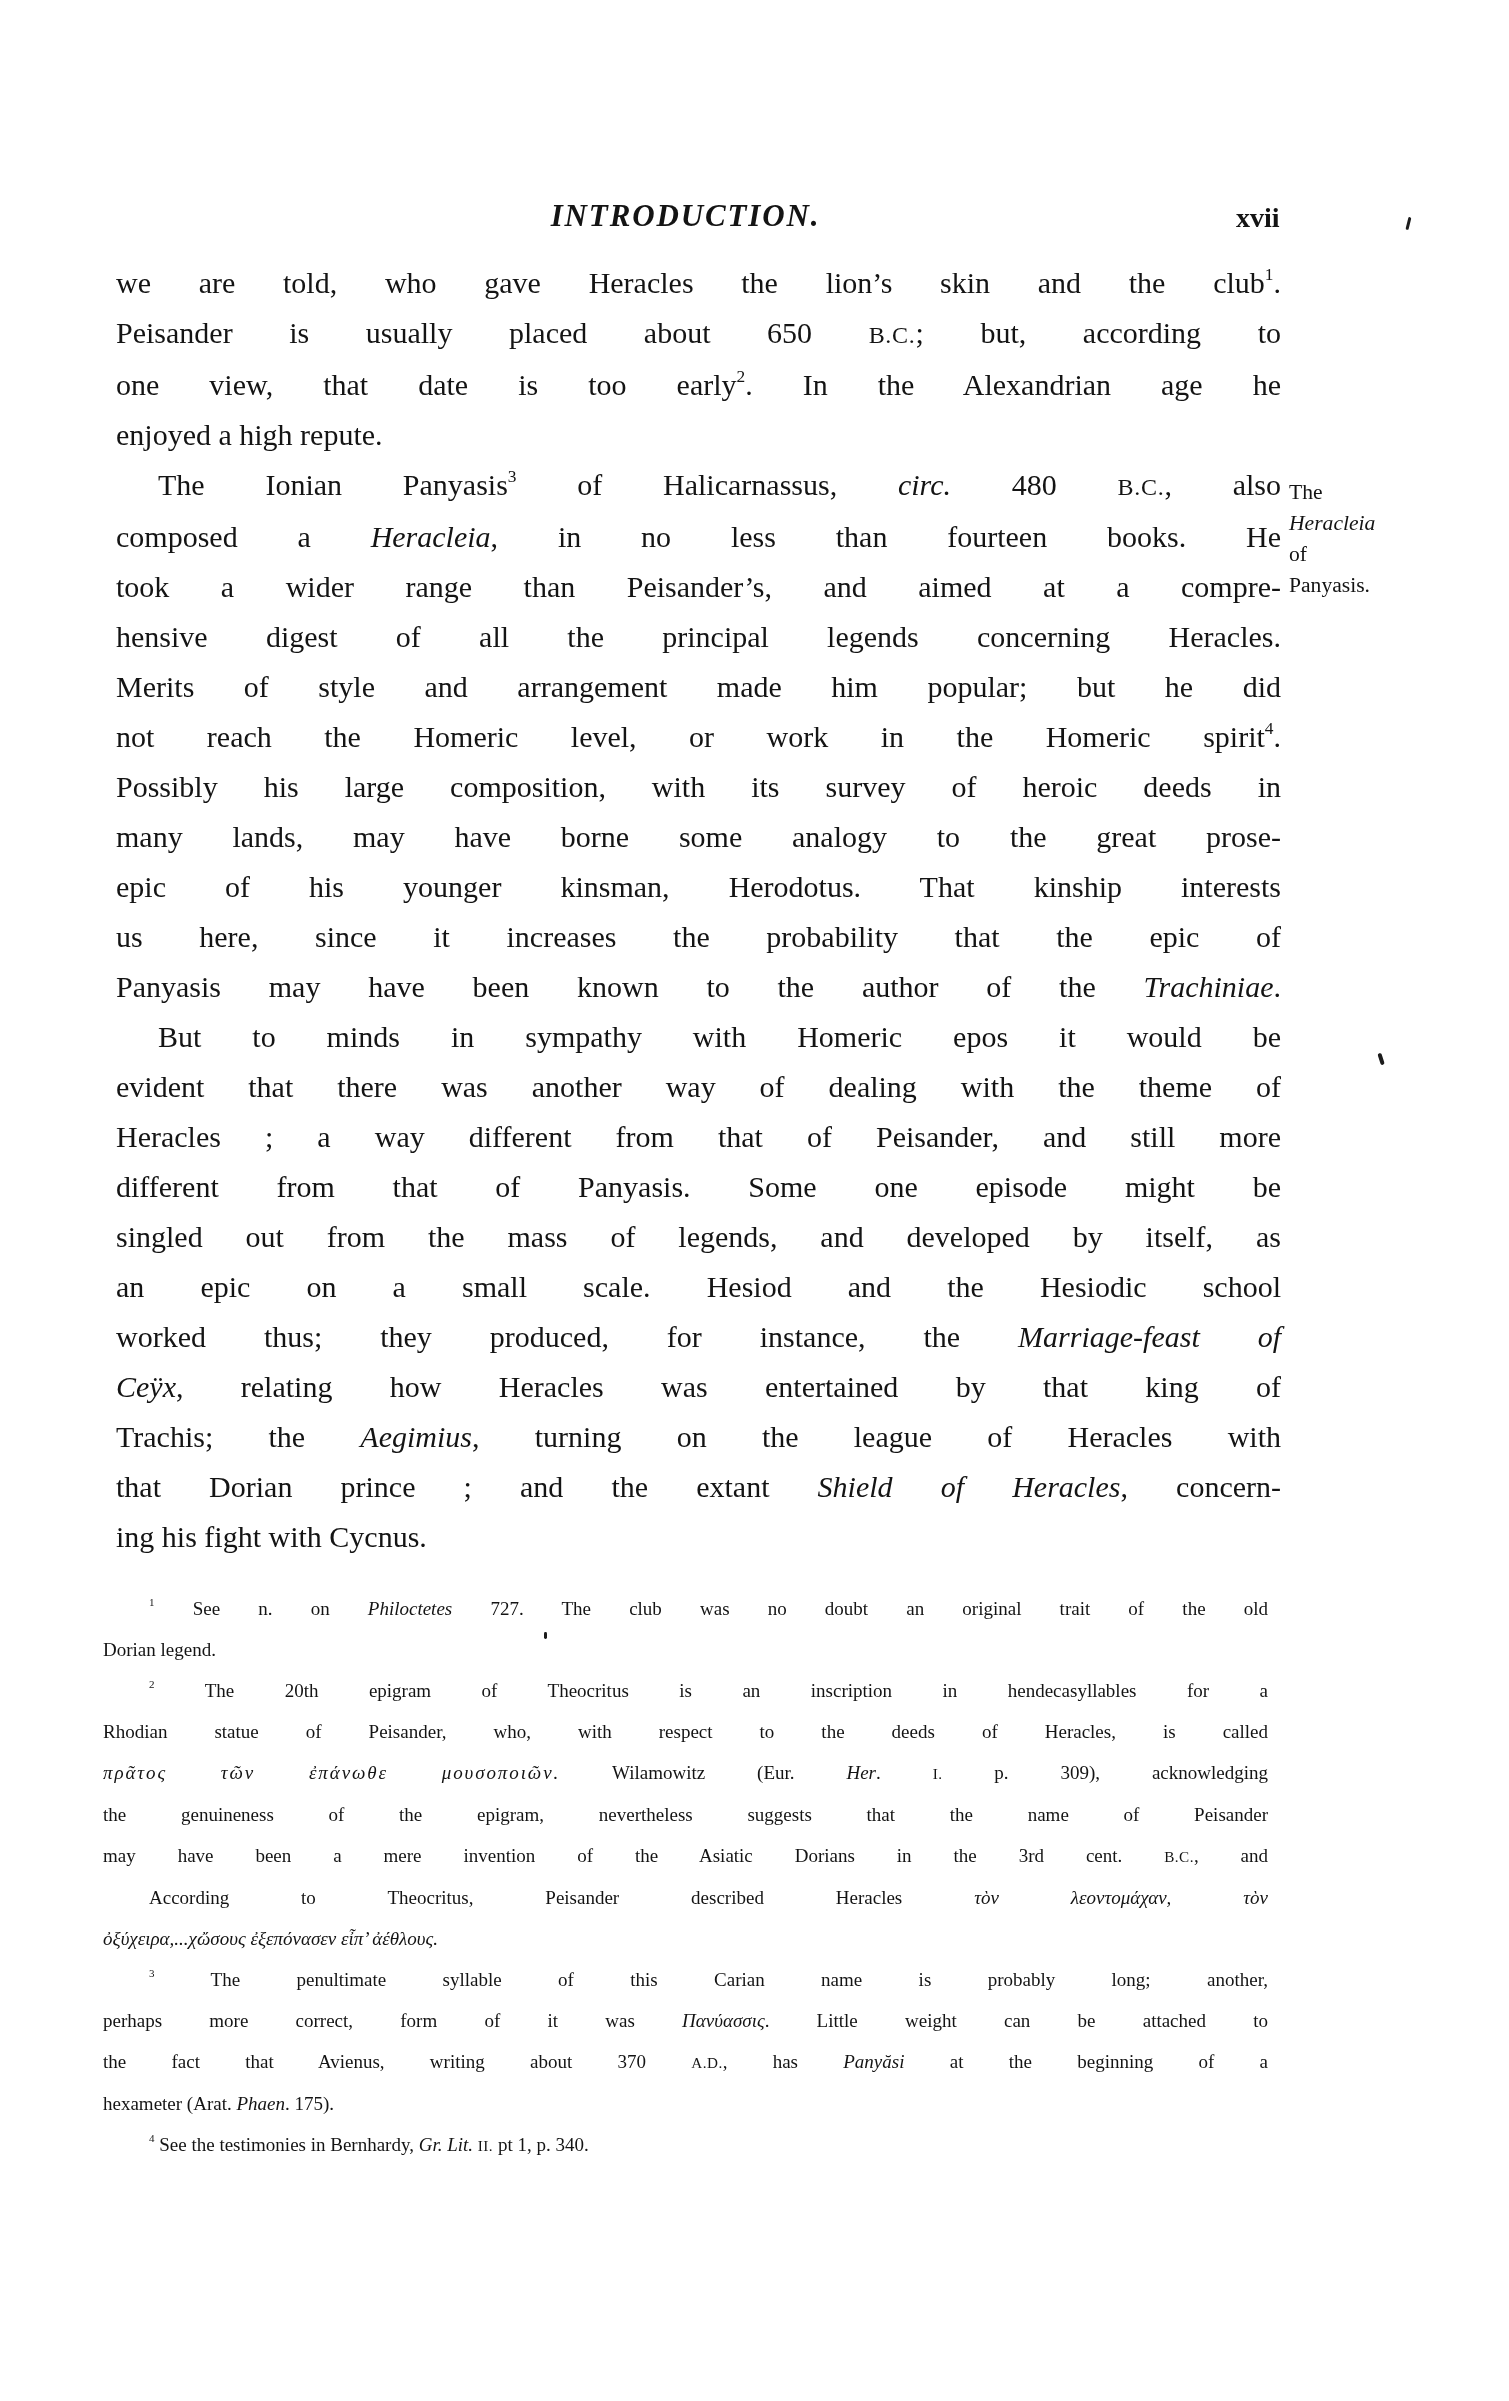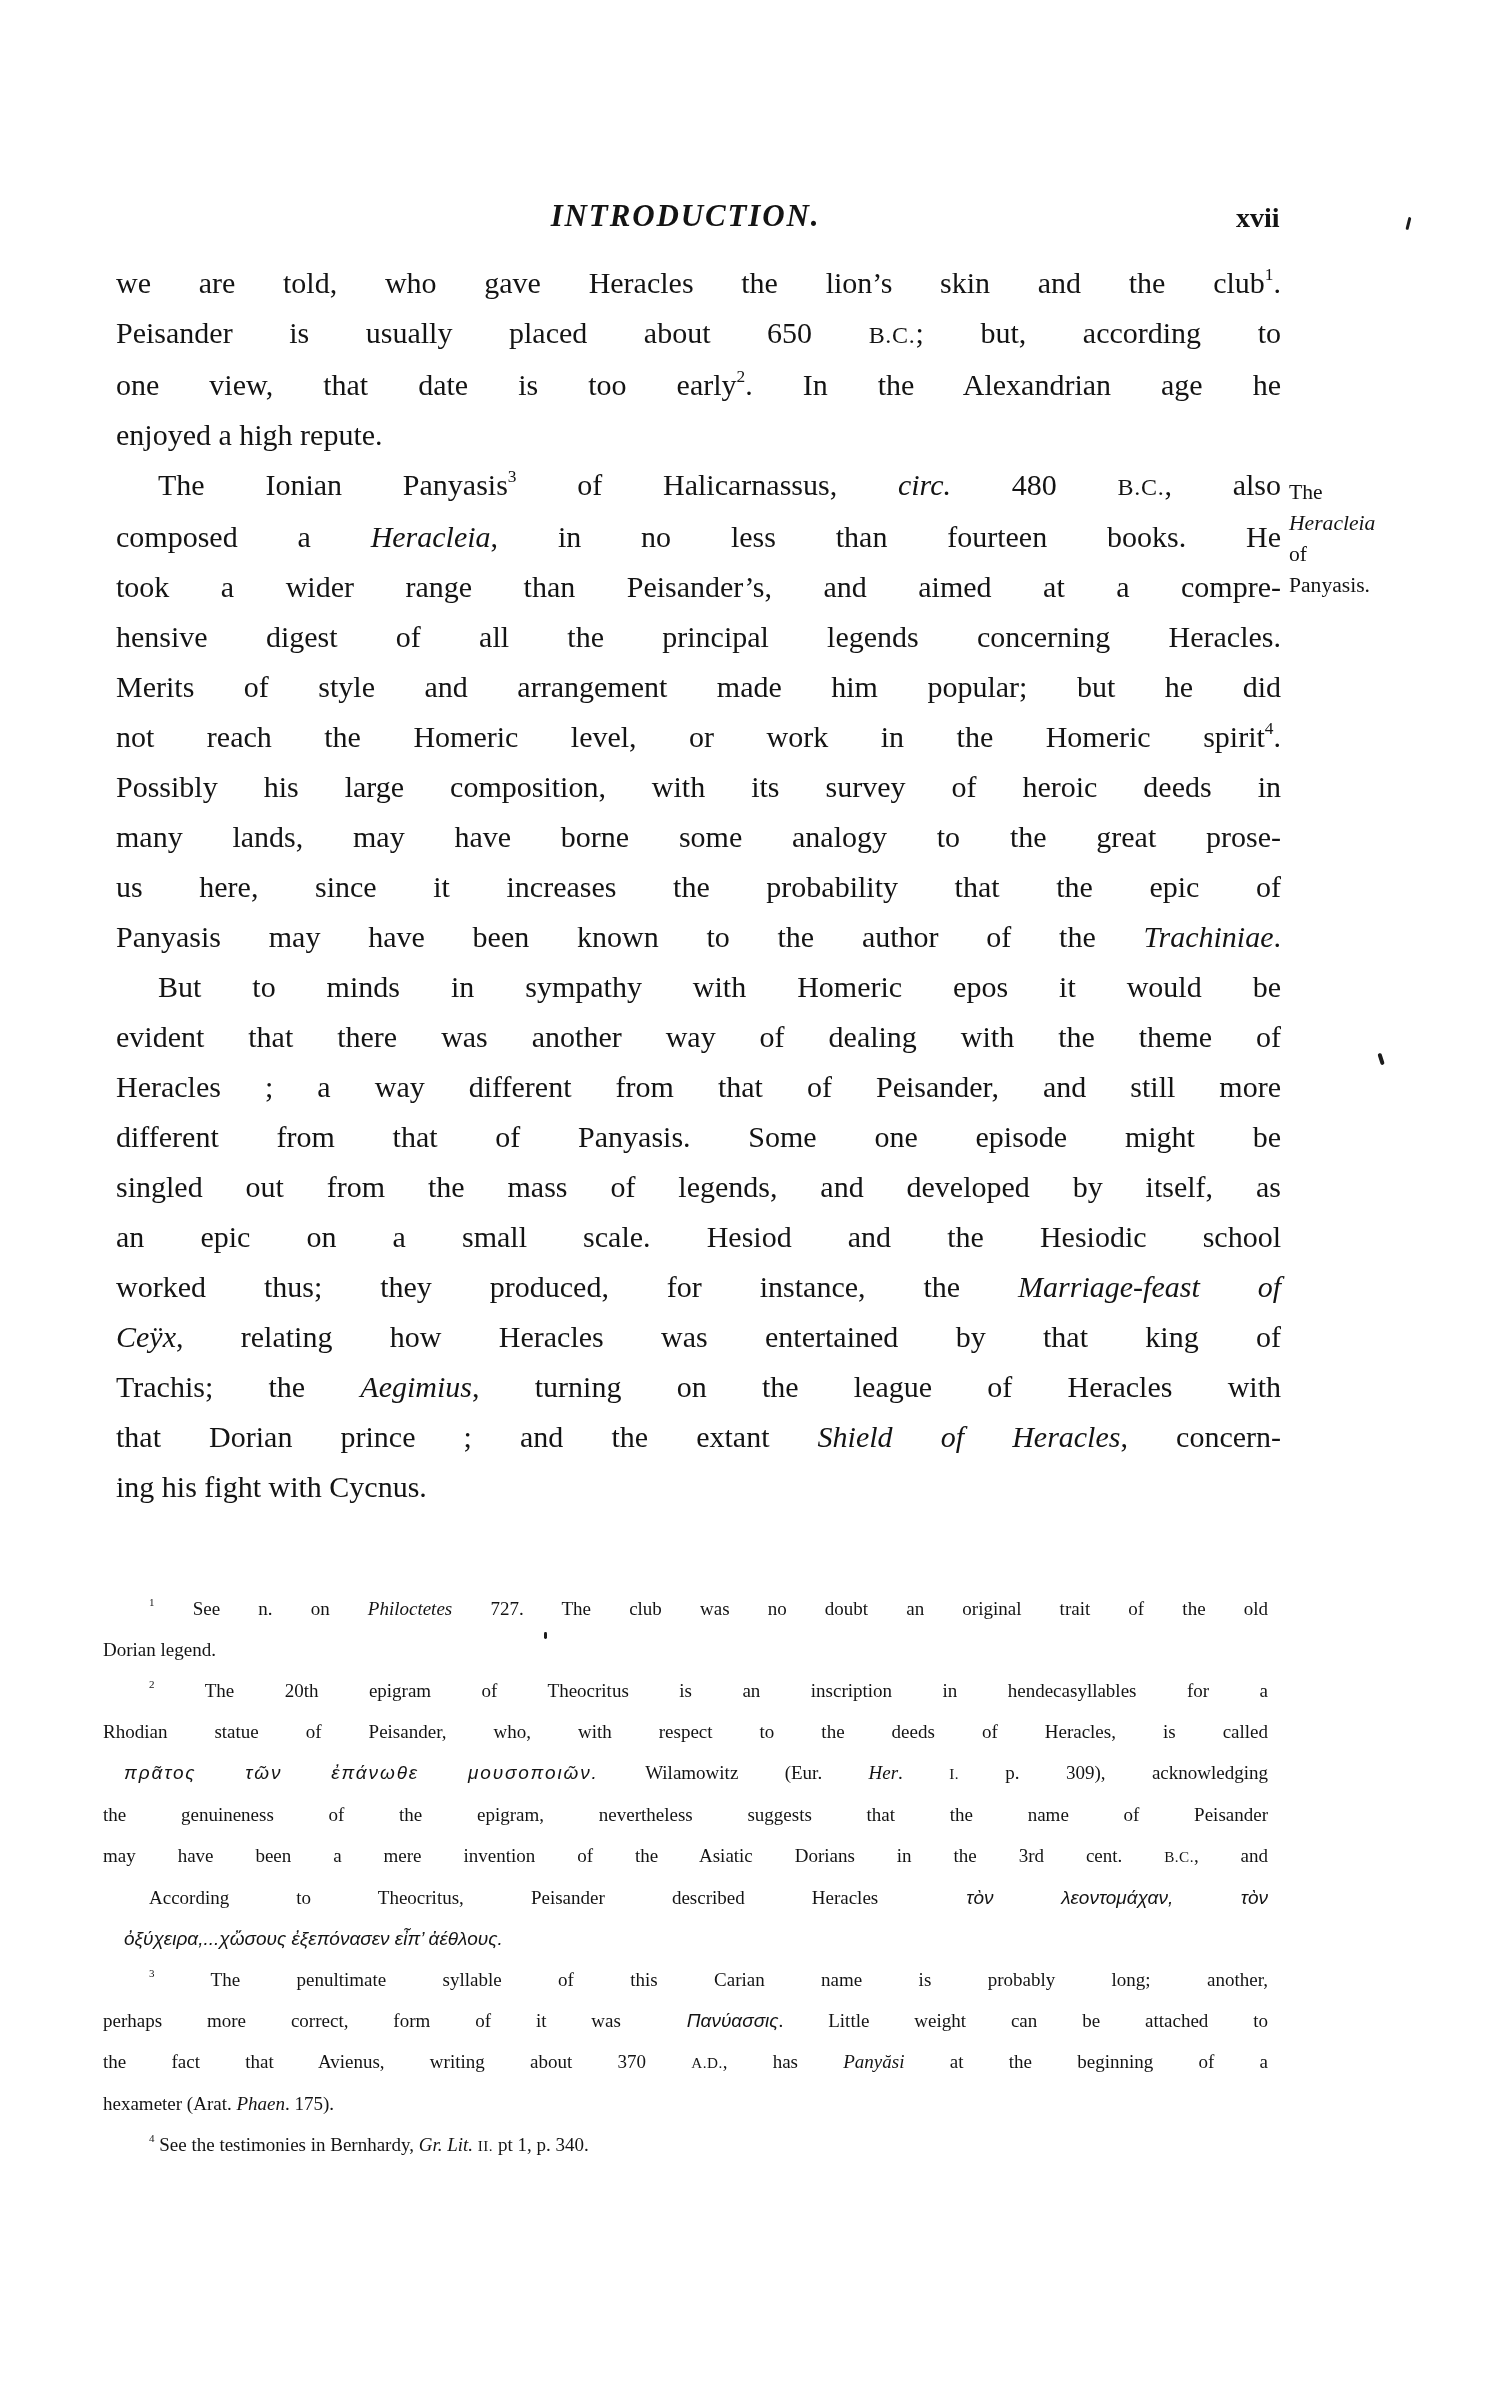--- a/index.html
+++ b/index.html
@@ -68,21 +68,21 @@
   .fline.end { text-align-last: left; }
   .fline.indent { text-indent: 46px; }
   sup {
     font-size: 0.58em;
     line-height: 0;
     position: relative;
     top: -0.12em;
     vertical-align: super;
   }
   .sc { font-size: 0.8em; letter-spacing: 0.03em; }
-  .greek { font-family: Liberation Sans, sans-serif; font-style: italic; margin-left: 21px; }
+  .greek { font-family: Liberation Serif, serif; font-style: italic; }
   .gsp { letter-spacing: 0.1em; }
   i { font-style: italic; }
   .speck { position: absolute; background: #1c1c1c; }
   .speck-1 { left: 1407px; top: 217px; width: 3.4px; height: 12.5px; border-radius: 1.9px; transform: rotate(14deg); }
   .speck-2 { left: 1379px; top: 1053px; width: 4.3px; height: 11.5px; border-radius: 2.4px; transform: rotate(-18deg); }
   .speck-3 { left: 544px; top: 1632px; width: 2.9px; height: 6.7px; border-radius: 1.4px; }
 </style>
 </head>
 <body>
 
@@ -99,20 +99,21 @@
       <div class="bline">one view, that date is too early<sup>2</sup>. In the Alexandrian age he</div>
       <div class="bline end">enjoyed a high repute.</div>
       <div class="bline indent">The Ionian Panyasis<sup>3</sup> of Halicarnassus, <i>circ.</i> 480 <span class="sc">B.C.</span>, also</div>
       <div class="bline">composed a <i>Heracleia</i>, in no less than fourteen books. He</div>
       <div class="bline">took a wider range than Peisander’s, and aimed at a compre-</div>
       <div class="bline">hensive digest of all the principal legends concerning Heracles.</div>
       <div class="bline">Merits of style and arrangement made him popular; but he did</div>
       <div class="bline">not reach the Homeric level, or work in the Homeric spirit<sup>4</sup>.</div>
       <div class="bline">Possibly his large composition, with its survey of heroic deeds in</div>
       <div class="bline">many lands, may have borne some analogy to the great prose-</div>
+      <div class="bline">epic of his younger kinsman, Herodotus. That kinship interests</div>
       <div class="bline">us here, since it increases the probability that the epic of</div>
       <div class="bline">Panyasis may have been known to the author of the <i>Trachiniae</i>.</div>
       <div class="bline indent">But to minds in sympathy with Homeric epos it would be</div>
       <div class="bline">evident that there was another way of dealing with the theme of</div>
       <div class="bline">Heracles ; a way different from that of Peisander, and still more</div>
       <div class="bline">different from that of Panyasis. Some one episode might be</div>
       <div class="bline">singled out from the mass of legends, and developed by itself, as</div>
       <div class="bline">an epic on a small scale. Hesiod and the Hesiodic school</div>
       <div class="bline">worked thus; they produced, for instance, the <i>Marriage-feast of</i></div>
       <div class="bline"><i>Ceÿx</i>, relating how Heracles was entertained by that king of</div>

